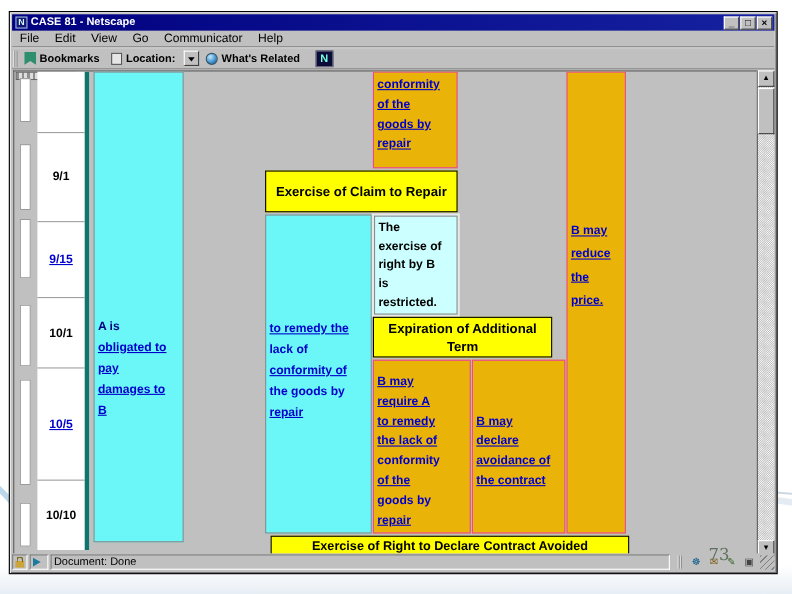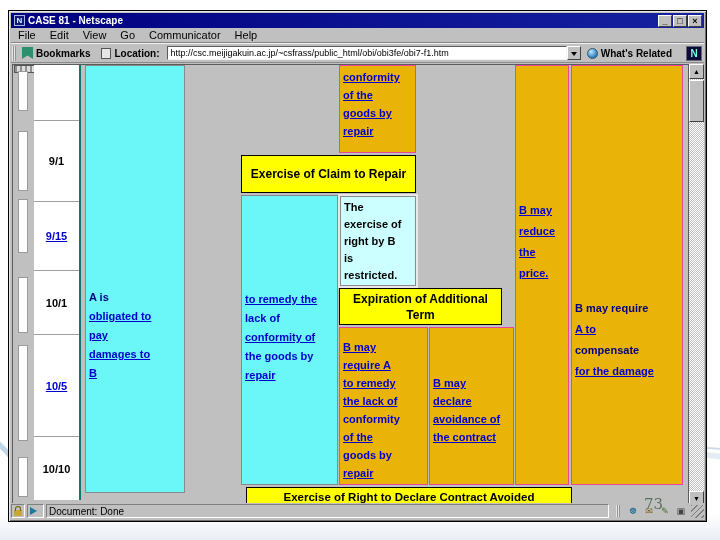--- a/index.html
+++ b/index.html
@@ -66,21 +66,21 @@
     overflow:hidden; }
   .tabstub { position:absolute; left:1px; top:0px; width:62px; height:8px;
     background:repeating-linear-gradient(90deg,#8f8f8f 0 2px,#dedede 2px 5px);
     clip-path:polygon(0 0,88% 0,100% 100%,0 100%); border:1px solid #555; }
 
   .tickcol { position:absolute; left:4px; top:0; width:13px; height:436px; }
   .tickcol i { position:absolute; left:1px; width:10px; background:#fff; display:block;
     border:1px solid #9a9a9a; }
 
   .datecol { position:absolute; left:21px; top:0; width:47px; height:435px;
-    background:#fff; border-right:2px solid #0f766e; }
+    background:#fff; border-right:4px solid #0f766e; }
   .datecell { display:flex; align-items:center; justify-content:center;
     border-bottom:1px solid #9f9f9f; font-weight:bold; font-size:11px; color:#000; }
   .datecell .lnkdate { color:#0000cc; text-decoration:underline; }
 
   .cell { position:absolute; font-weight:bold; font-size:11px; }
   .cyanbox  { background:#6bf7f7; border:1px solid #8a8a8a; }
   .greenbox { background:#eab308; border:1px solid #ec4899; }
   .yellowbox{ background:#ffff00; border:1px solid #000; color:#000;
     display:flex; align-items:center; justify-content:center; text-align:center;
     font-size:12px; line-height:16px; }
@@ -151,21 +151,20 @@
     <span>Communicator</span>
     <span>Help</span>
   </div>
 
   <div class="toolbar">
     <span class="grip"></span>
     <span class="bkicon"></span>
     <span class="tbtext">Bookmarks</span>
     <span class="pageicon"></span>
     <span class="tbtext">Location:</span>
-    <span class="urlfield">http://csc.meijigakuin.ac.jp/~csfrass/public_html/obi/obi3fe/obi7-f1.htm</span>
     <span class="ddbtn"></span>
     <span class="globe"></span>
     <span class="tbtext">What's Related</span>
     <span class="throbber">N</span>
   </div>
 
   <div class="content">
     <div class="tabstub"></div>
 
     <div class="tickcol">
@@ -189,21 +188,21 @@
         <span>10/1</span>
       </div>
       <div class="datecell" style="height:102px">
         <span class="lnkdate">10/5</span>
       </div>
       <div class="datecell" style="height:63px; border-bottom:none">
         <span>10/10</span>
       </div>
     </div>
 
-    <div class="cell cyanbox" style="left:72px; top:0; width:100px; height:428px">
+    <div class="cell cyanbox" style="left:72px; top:0; width:82px; height:428px">
       <div class="blk" style="margin-top:220px">
         <span class="ln n">A is</span>
         <span class="ln u">obligated to</span>
         <span class="ln u">pay</span>
         <span class="ln u">damages to</span>
         <span class="ln u">B</span>
       </div>
     </div>
 
     <div class="cell greenbox" style="left:326px; top:0; width:77px; height:88px">
@@ -261,28 +260,20 @@
 
     <div class="cell greenbox sp" style="left:502px; top:0; width:54px; height:420px">
       <div class="blk" style="margin-top:132px">
         <span class="ln u">B may</span>
         <span class="ln u">reduce</span>
         <span class="ln u">the</span>
         <span class="ln u">price.</span>
       </div>
     </div>
 
-    <div class="cell greenbox sp" style="left:558px; top:0; width:112px; height:420px">
-      <div class="blk" style="margin-top:230px">
-        <span class="ln n">B may require</span>
-        <span class="ln u">A to</span>
-        <span class="ln n">compensate</span>
-        <span class="ln u">for the damage</span>
-      </div>
-    </div>
 
     <div class="cell yellowbox" style="left:233px; top:422px; width:326px; height:19px; font-size:11.5px">
       <span>Exercise of Right to Declare Contract Avoided</span>
     </div>
   </div>
 
   <div class="vscroll">
     <div class="sbtn" style="top:0">▲</div>
     <div class="sthumb"></div>
     <div class="sbtn" style="bottom:0">▼</div>

